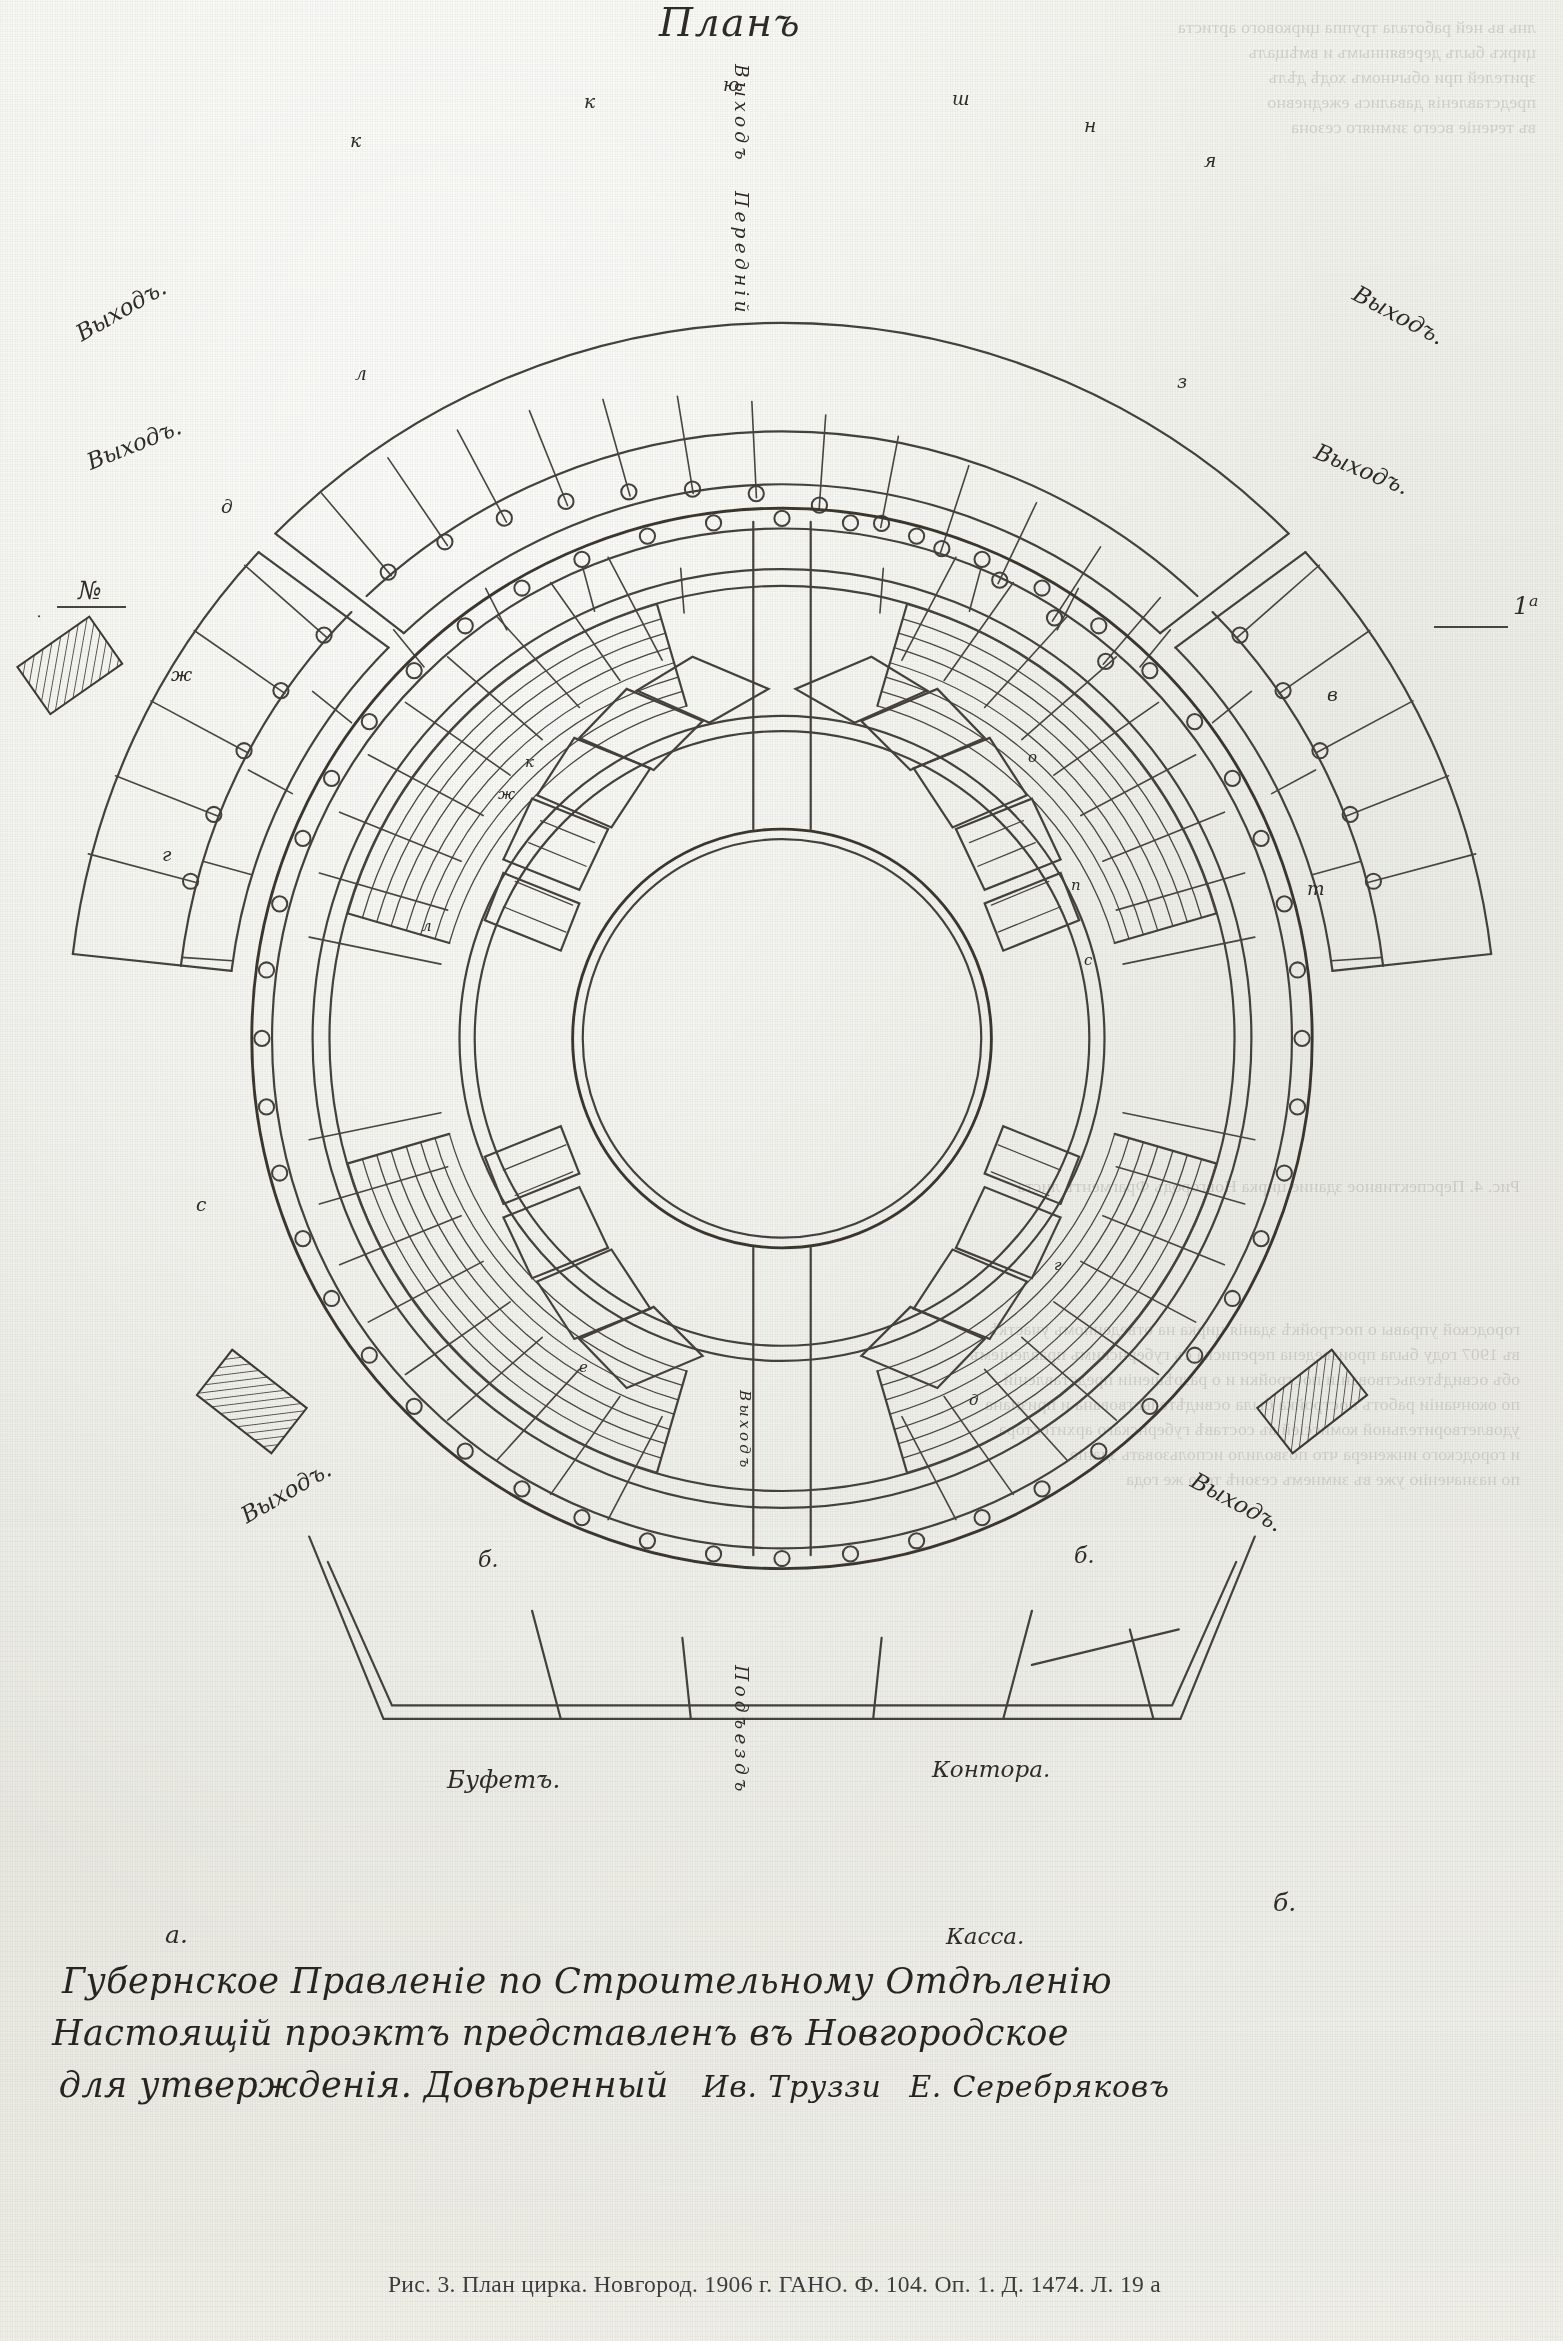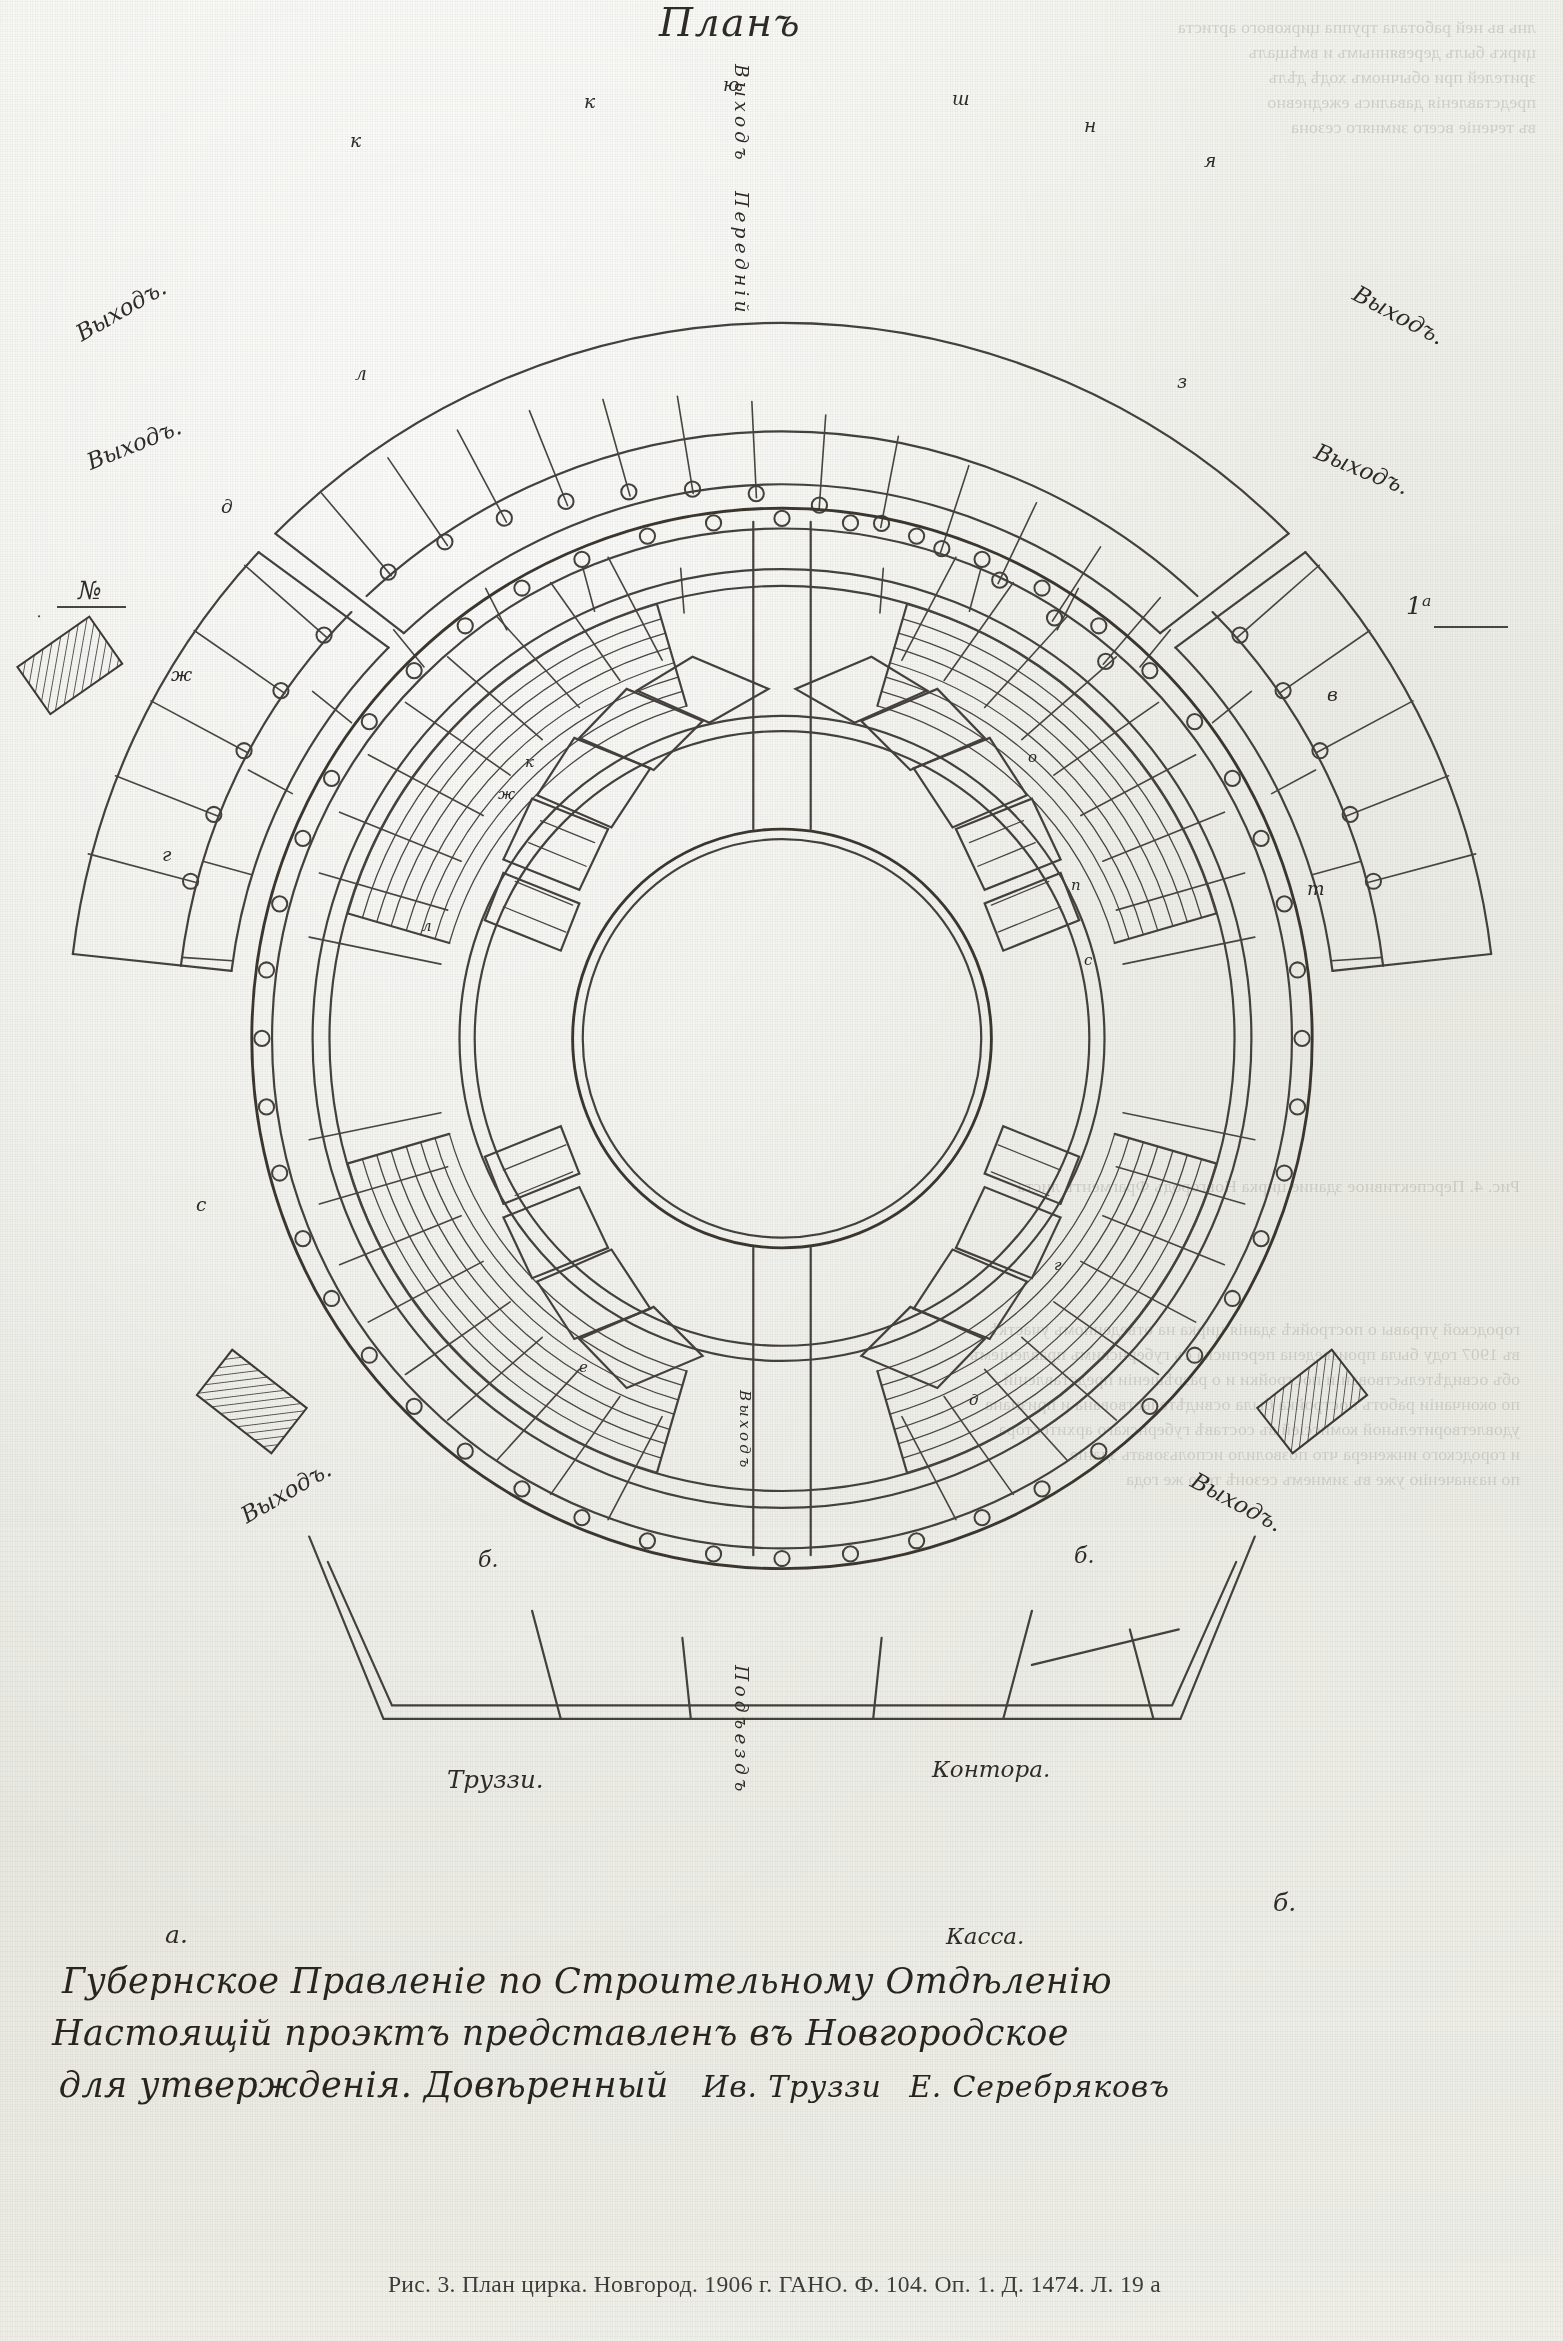--- a/index.html
+++ b/index.html
@@ -508,29 +508,29 @@
   <div class="ink ink-md" style="left:1349px; top:302px; transform:rotate(28deg);">Выходъ.</div>
 
   <div class="ink ink-md" style="left:84px; top:431px; transform:rotate(-22deg);">Выходъ.</div>
 
   <div class="ink ink-md" style="left:1312px; top:456px; transform:rotate(22deg);">Выходъ.</div>
 
   <div class="ink ink-md" style="left:236px; top:1479px; transform:rotate(-30deg);">Выходъ.</div>
 
   <div class="ink ink-md" style="left:1187px; top:1489px; transform:rotate(28deg);">Выходъ.</div>
 
-  <div class="ink ink-md" style="left:447px; top:1765px; font-size:24.5px;">Труззи.</div>
+  <div class="ink ink-md" style="left:447px; top:1765px; font-size:24.5px;">Буфетъ.</div>
 
   <div class="ink ink-md" style="left:932px; top:1756px; font-size:23px;">Контора.</div>
 
   <div class="ink ink-md" style="left:946px; top:1923px; font-size:23px;">Касса.</div>
 
   <div class="scale-mark" style="left:78px; top:576px;">№</div>
 
-  <div class="scale-mark" style="left:1406px; top:591px;">1ᵃ</div>
+  <div class="scale-mark" style="left:1513px; top:591px;">1ᵃ</div>
 
   <div class="scale-mark" style="left:165px; top:1920px;">а.</div>
 
   <div class="scale-mark" style="left:1273px; top:1888px;">б.</div>
 
   <div class="scale-mark" style="left:478px; top:1547px; font-size:22px;">б.</div>
 
   <div class="scale-mark" style="left:1074px; top:1543px; font-size:22px;">б.</div>
 
   <div class="ink ink-sm" style="left:723px; top:74px;">ю</div>

